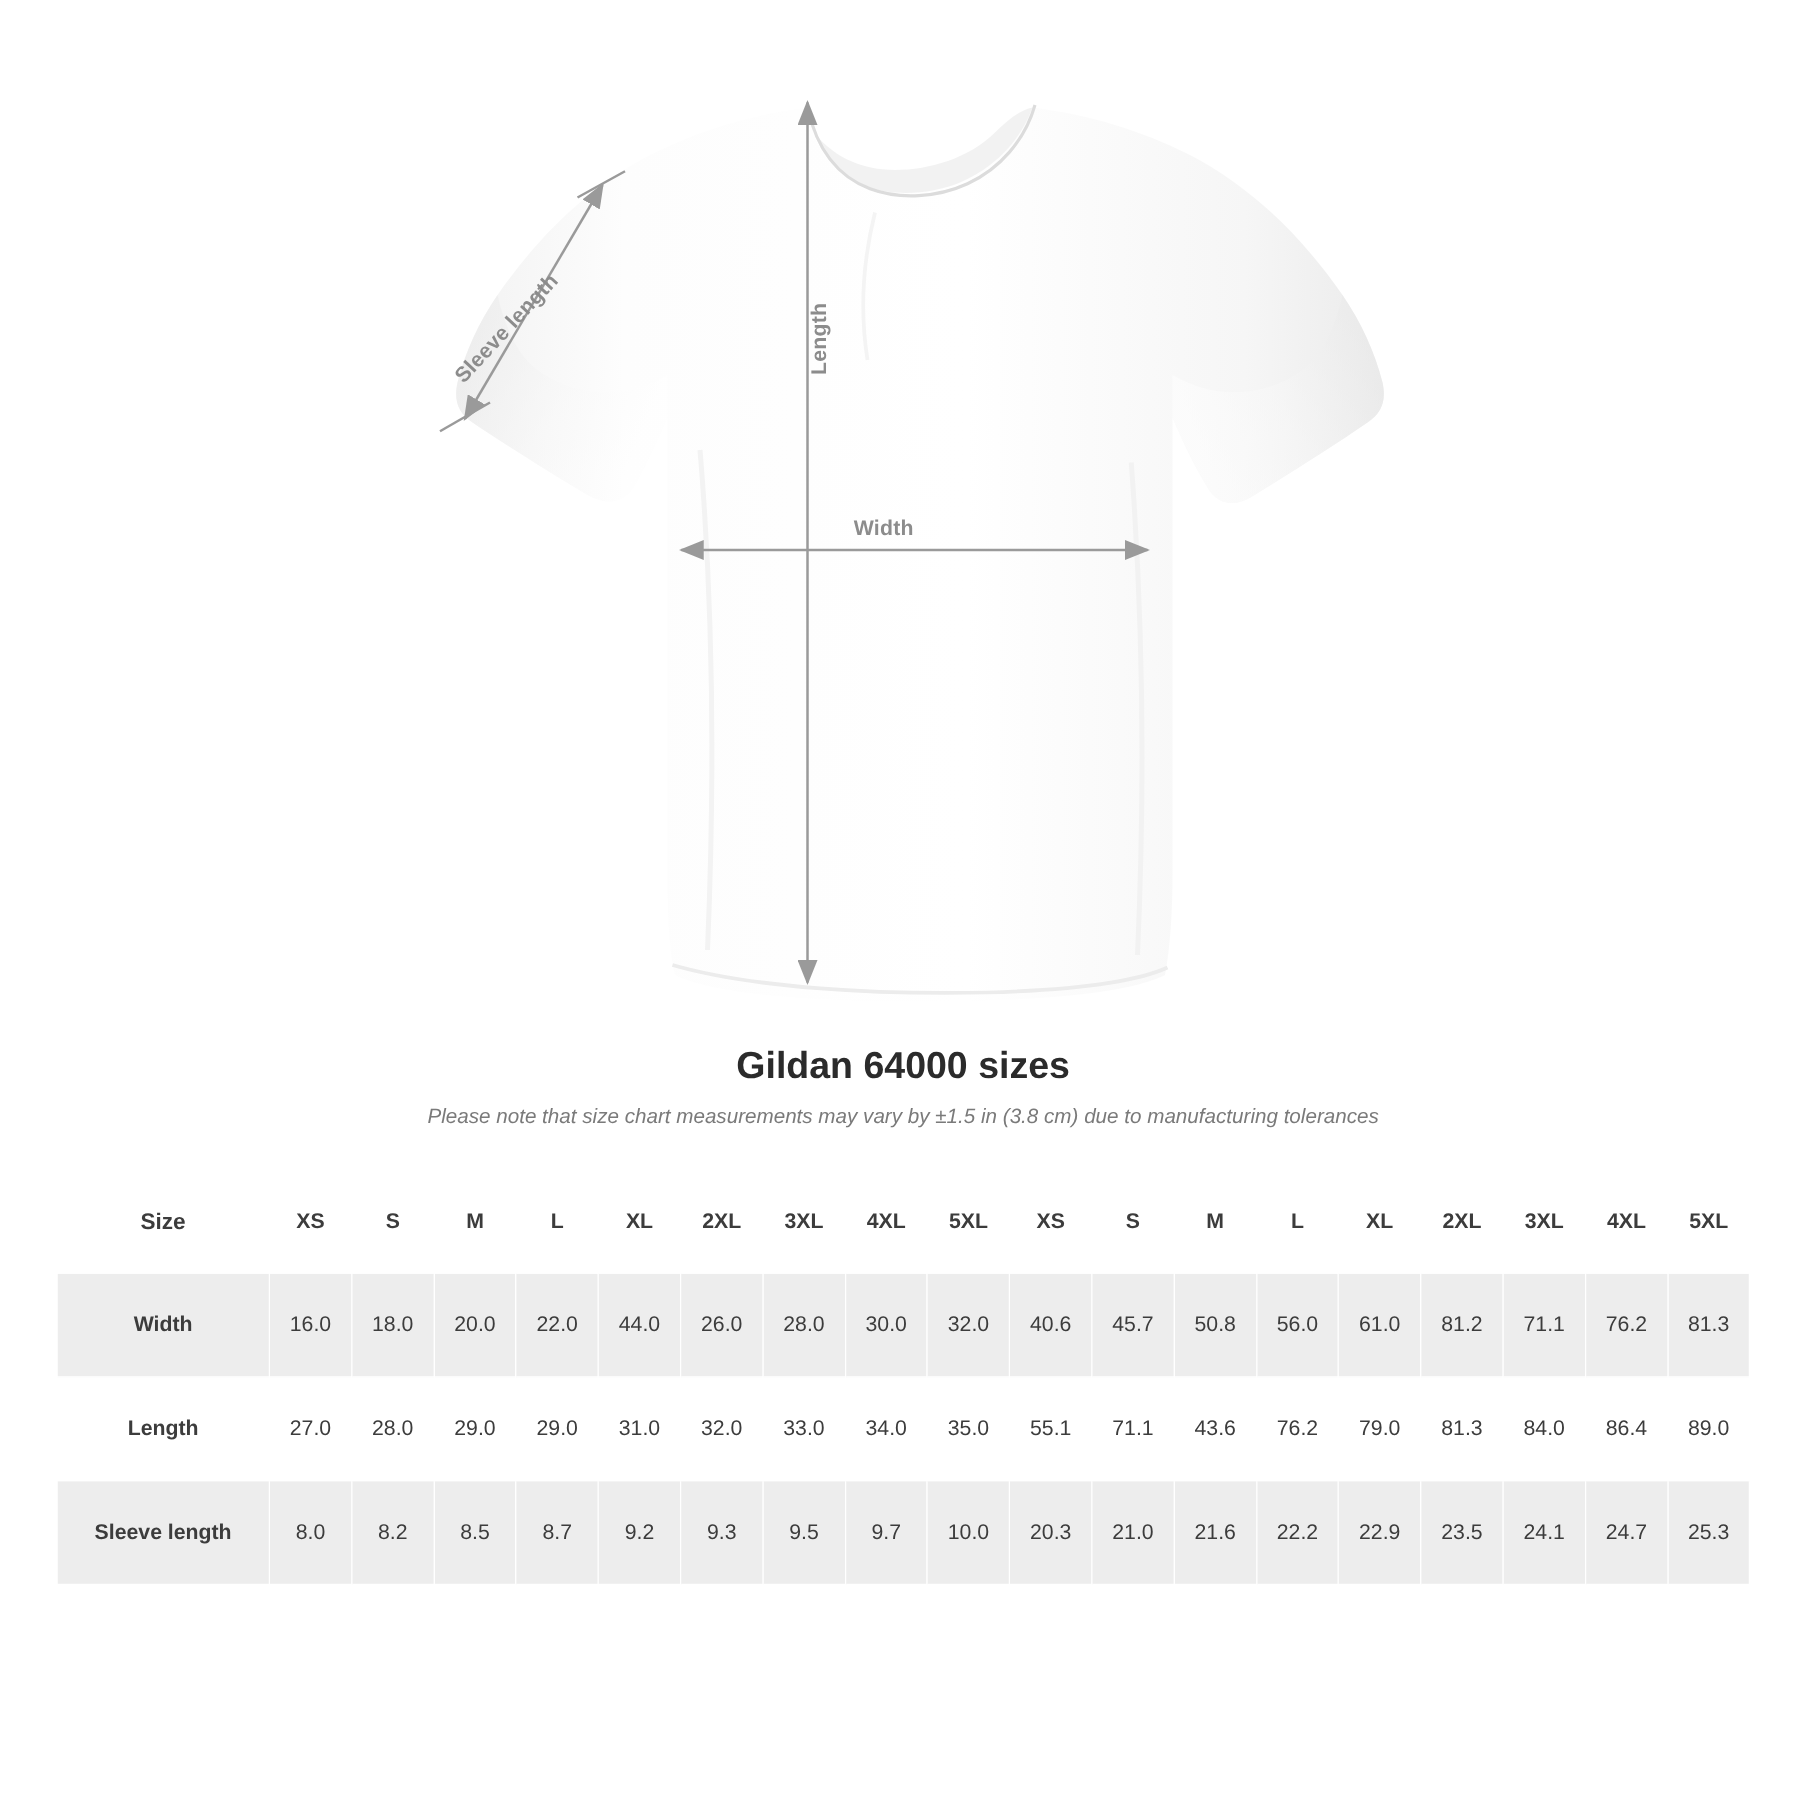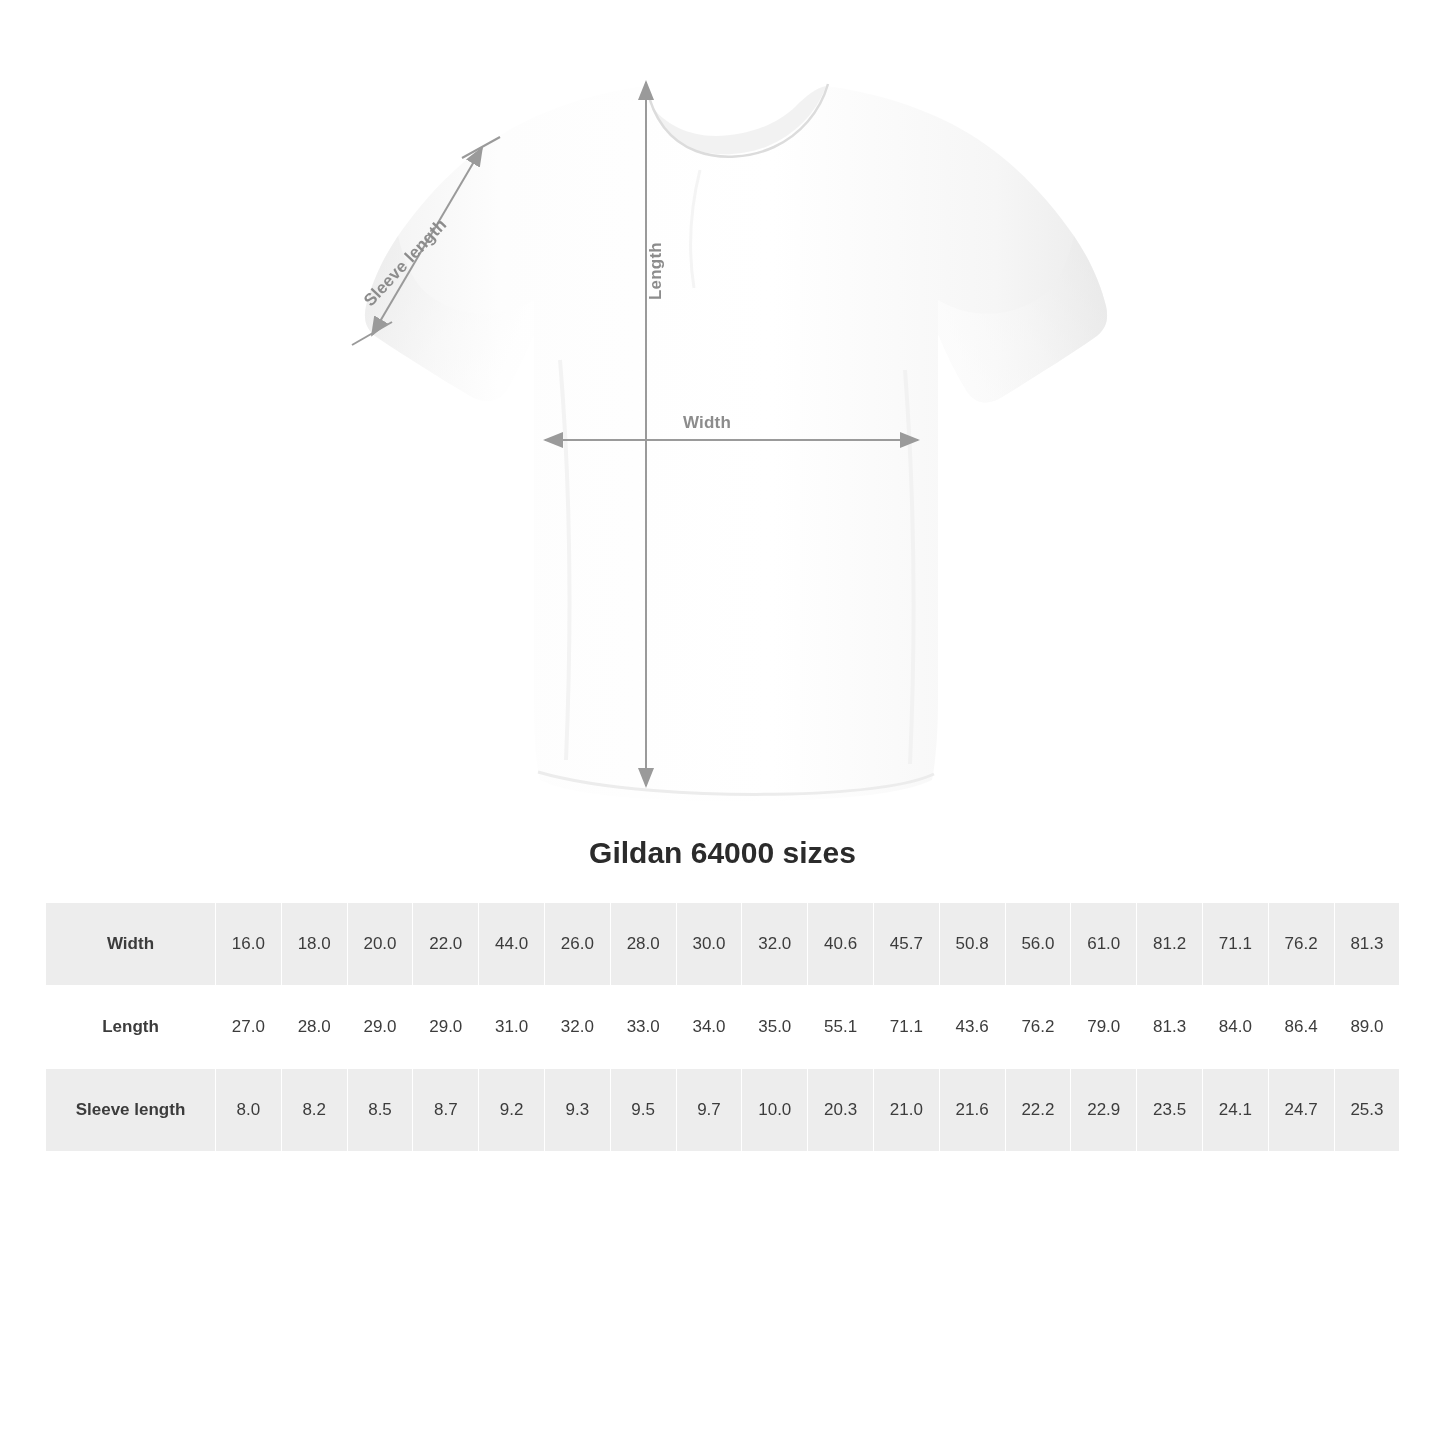--- a/index.html
+++ b/index.html
@@ -223,20 +223,21 @@
       <line x1="462" y1="158" x2="500" y2="137" stroke="#9a9a9a" stroke-width="2"></line>
     </svg>
 
     <div class="dim-label dim-width">Width</div>
     <div class="dim-label dim-length">Length</div>
     <div class="dim-label dim-sleeve">Sleeve length</div>
   </div>
 
   <div class="title-block">
     <h1 class="chart-title">Gildan 64000 sizes</h1>
+    <p class="chart-note">Please note that size chart measurements may vary by ±1.5 in (3.8 cm) due to manufacturing tolerances</p>
   </div>
 
   <div class="table-wrap">
     <table class="size-table">
       <colgroup>
         <col class="col-label">
         <col class="col-val">
           <col class="col-val">
           <col class="col-val">
           <col class="col-val">
@@ -251,20 +252,41 @@
           <col class="col-val">
           <col class="col-val">
         <col class="col-val">
           <col class="col-val">
           <col class="col-val">
           <col class="col-val">
       </colgroup>
       <tbody>
 
 
+        <tr class="head-row">
+          <td class="rowlabel">Size</td>
+          <td>XS</td>
+          <td>S</td>
+          <td>M</td>
+          <td>L</td>
+          <td>XL</td>
+          <td>2XL</td>
+          <td>3XL</td>
+          <td>4XL</td>
+          <td>5XL</td>
+          <td>XS</td>
+          <td>S</td>
+          <td>M</td>
+          <td>L</td>
+          <td>XL</td>
+          <td>2XL</td>
+          <td>3XL</td>
+          <td>4XL</td>
+          <td>5XL</td>
+        </tr>
 
         <tr class="data-row shade">
           <td class="rowlabel">Width</td>
           <td>16.0</td>
           <td>18.0</td>
           <td>20.0</td>
           <td>22.0</td>
           <td>44.0</td>
           <td>26.0</td>
           <td>28.0</td>

